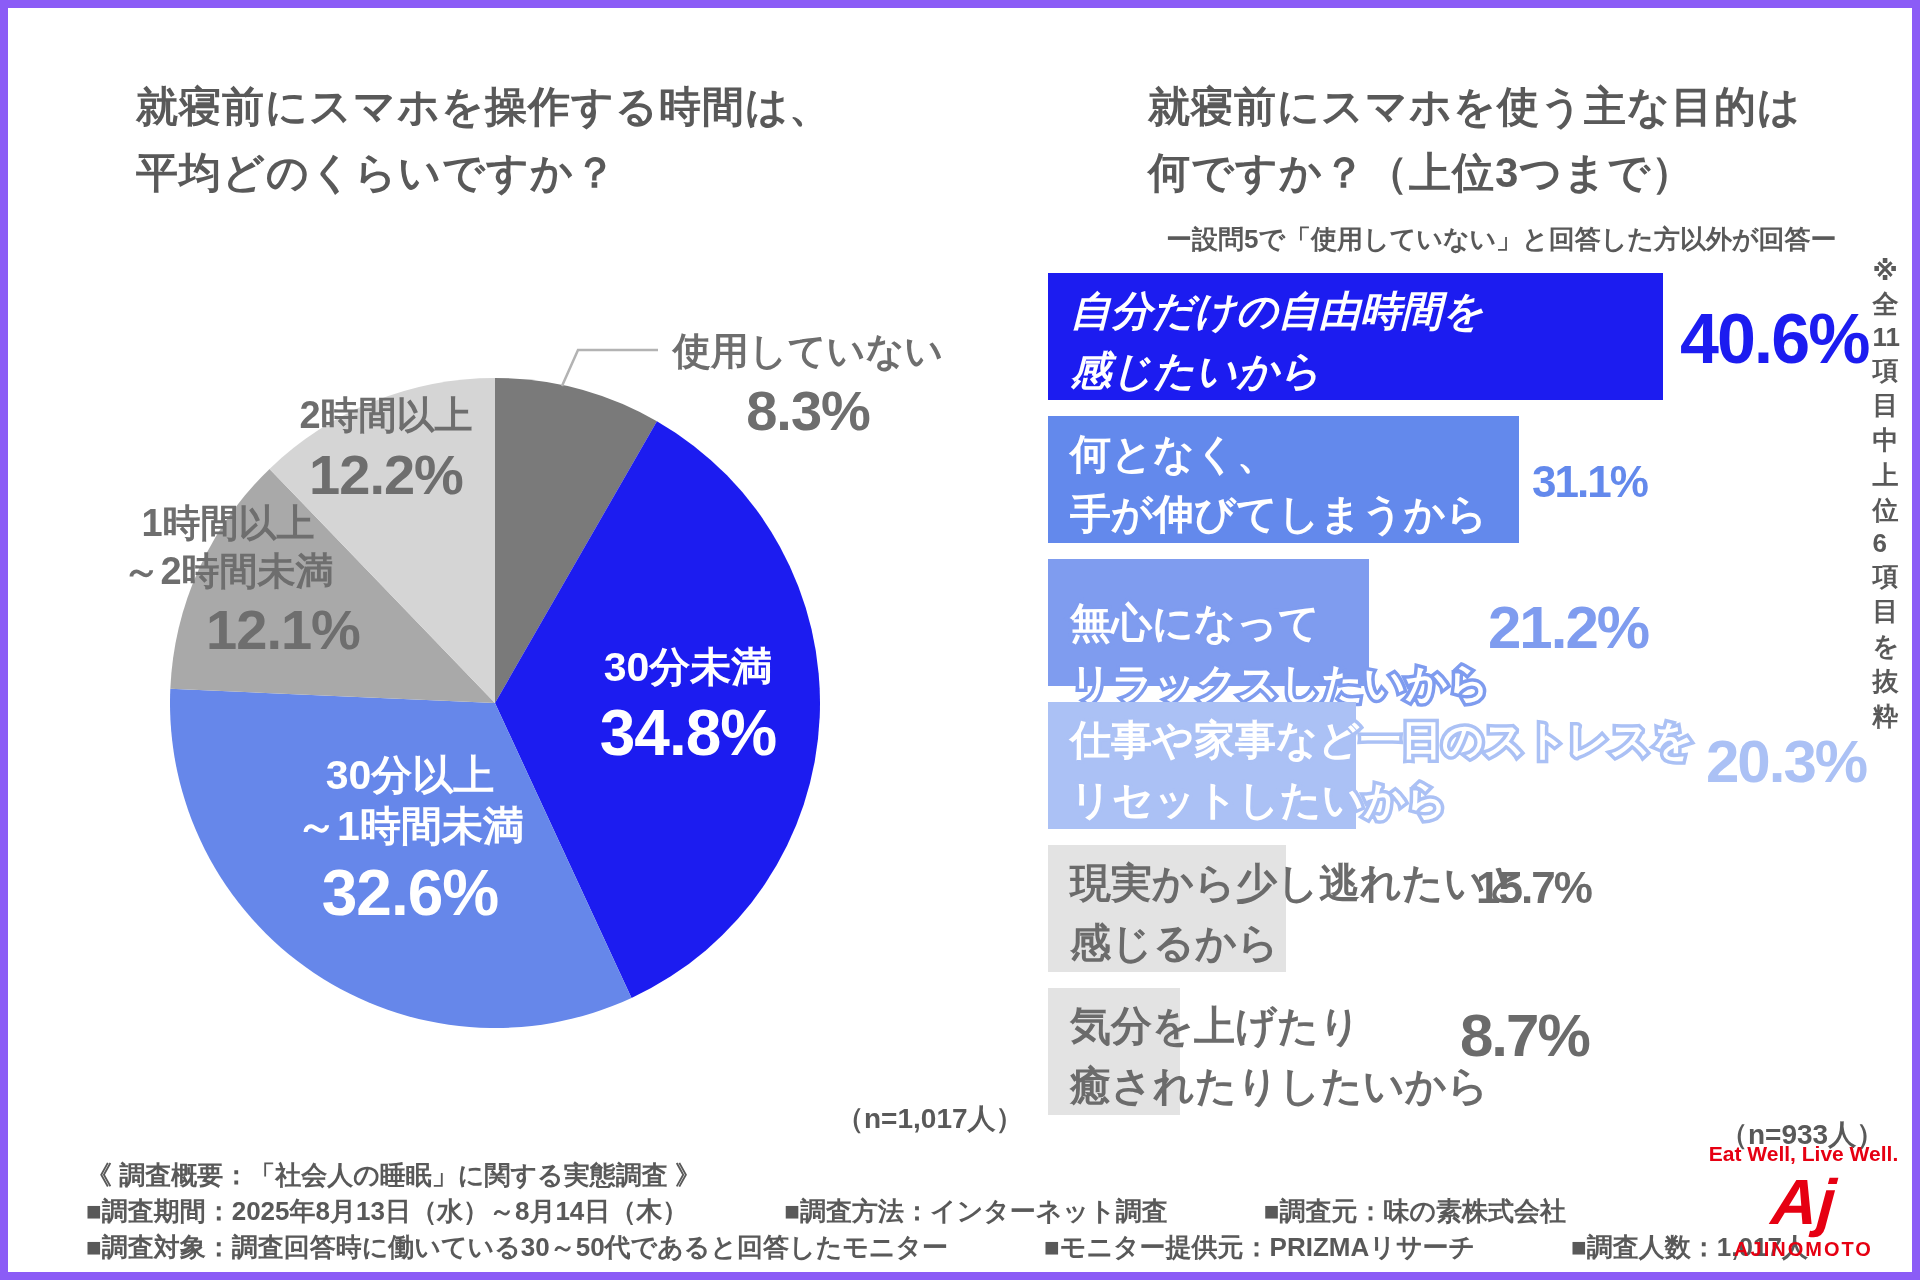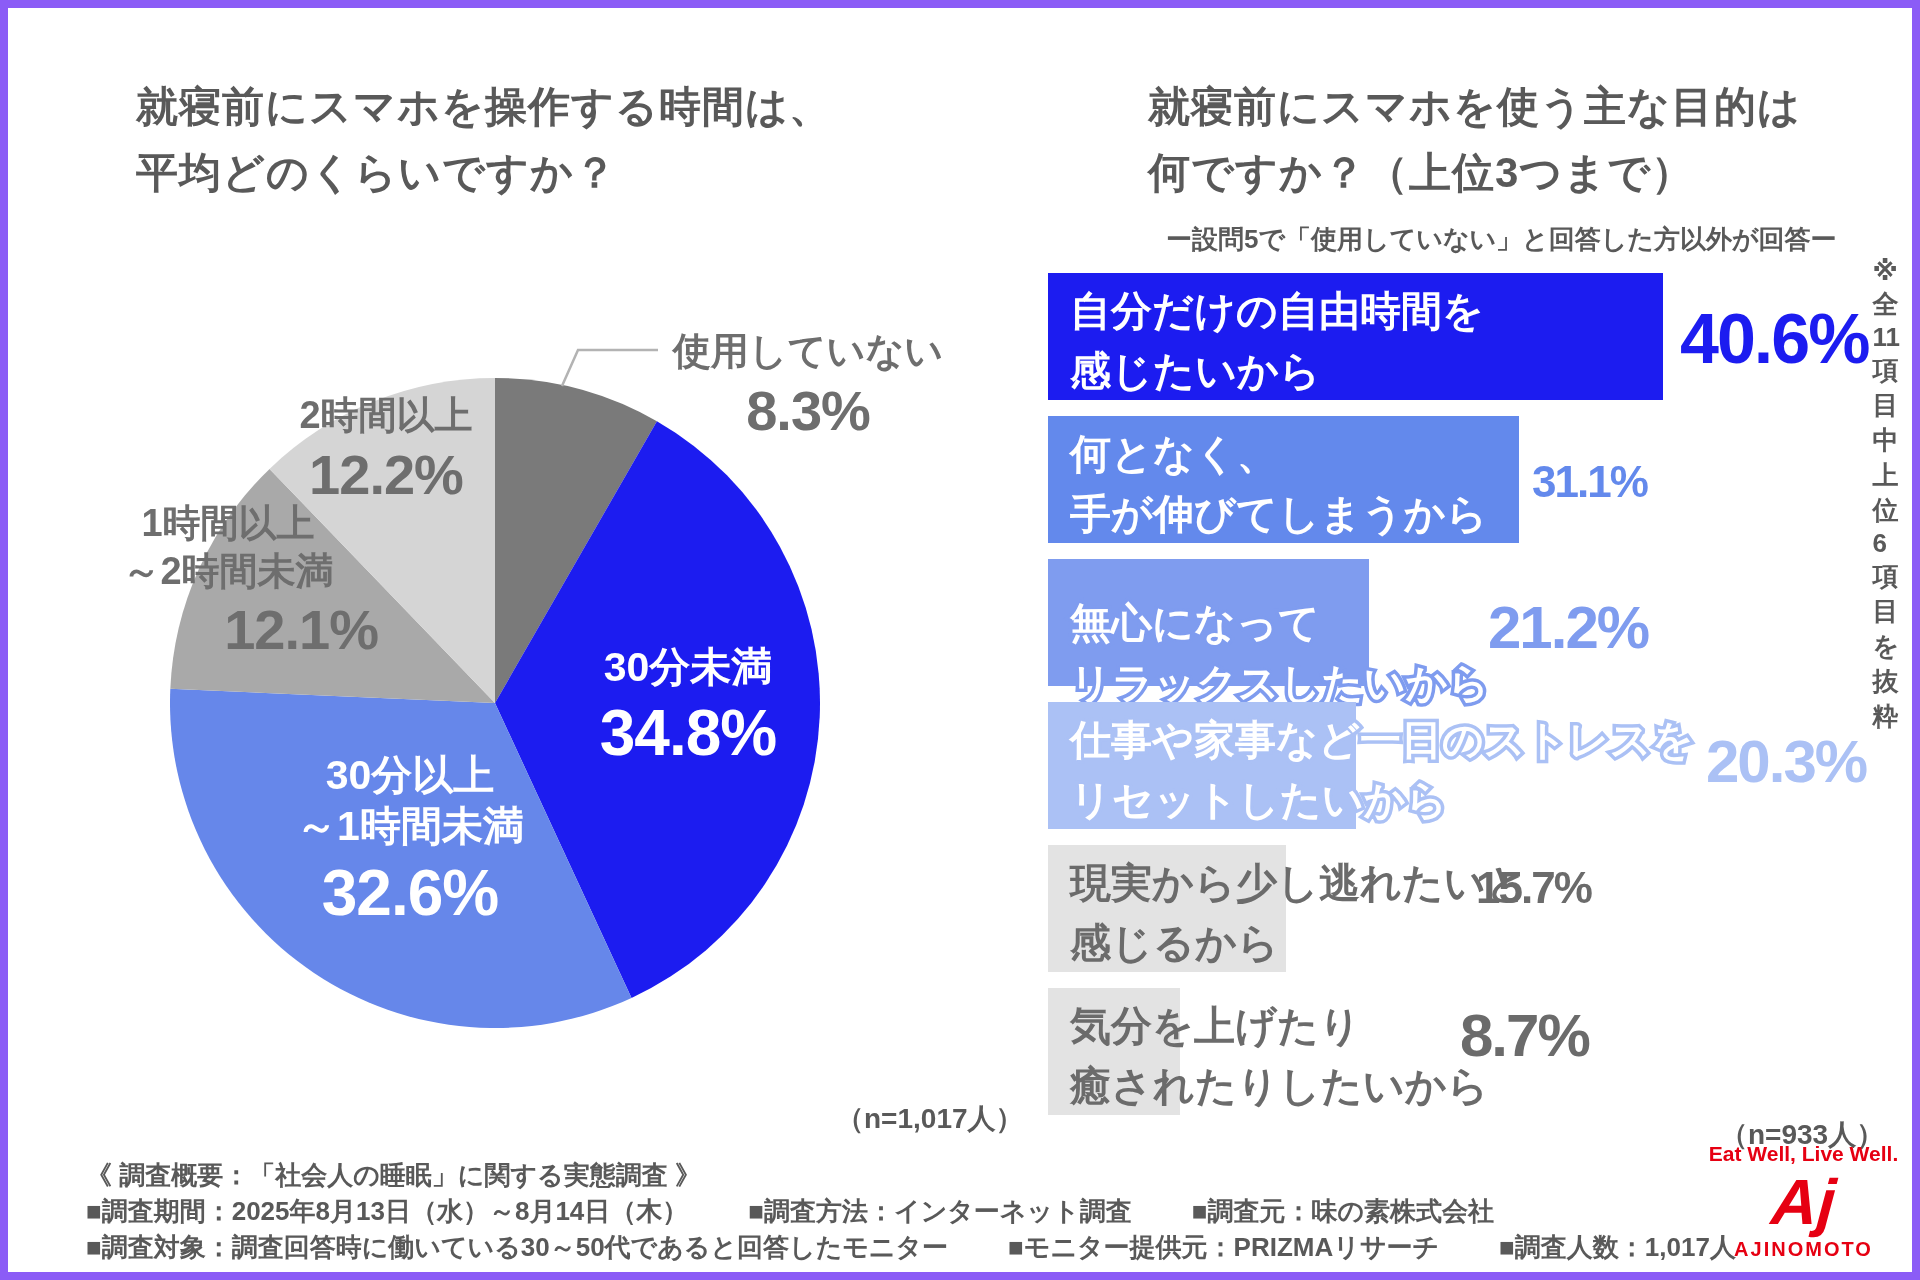--- a/index.html
+++ b/index.html
@@ -23,21 +23,21 @@
   .pl.white .pct{font-size:64px;}
   
   .bar{position:absolute;left:1040px;height:127px;}
   .bar-label{position:absolute;white-space:nowrap;font-weight:900;font-size:41px;line-height:60px;padding:8px 0 0 22px;}
   .bar-label.solid-white{color:#ffffff;}
   .bar-label.outline-white{color:#ffffff;paint-order:stroke fill;}
   .bar-label.solid-gray{color:#6b6b6b;}
   .bar-pct{position:absolute;font-weight:900;line-height:1;letter-spacing:-2px;}
   
   .foot{font-size:26px;font-weight:800;color:#595959;white-space:nowrap;}
-  .foot-row{display:flex;gap:60px;}
+  .foot-row{display:flex;gap:96px;}
   
   .logo{position:absolute;left:1688px;top:1134px;width:215px;text-align:center;color:#e60012;}
   .logo .tagline{font-size:21px;font-weight:900;letter-spacing:0px;}
   .logo .mark{font-size:64px;font-weight:900;font-style:italic;line-height:72px;transform:skewX(-4deg);}
   .logo .brand{font-size:20px;font-weight:900;letter-spacing:2px;}
 </style>
 </head>
 <body>
 
 <div id="page">
@@ -71,40 +71,40 @@
 
   <div class="pl white" style="left:262px;top:742px;width:280px;">
     <div class="l1">30分以上</div>
     <div class="l1">～1時間未満</div>
     <div class="pct">32.6%</div>
   </div>
 
   <div class="pl" style="left:70px;top:492px;width:300px;">
     <div class="l1">1時間以上</div>
     <div class="l1">～2時間未満</div>
-    <div class="pct" style="padding-left:110px;text-align:right;">12.1%</div>
+    <div class="pct" style="padding-left:110px;">12.1%</div>
   </div>
 
   <div class="pl" style="left:258px;top:384px;width:240px;">
     <div class="l1">2時間以上</div>
     <div class="pct">12.2%</div>
   </div>
 
   <div class="abs n-label" style="left:828px;top:1092px;">（n=1,017人）</div>
 
   <div class="abs chart-title" style="left:1140px;top:66px;">
     <div>就寝前にスマホを使う主な目的は</div>
     <div>何ですか？（上位3つまで）</div>
   </div>
   <div class="abs subtitle" style="left:1158px;top:214px;">ー設問5で「使用していない」と回答した方以外が回答ー</div>
   <div class="abs note" style="left:1892px;top:248px;transform:translateX(-100%);">※全11項目中上位6項目を抜粋</div>
 
   <div id="bars-layer">
       <div class="bar" style="top: 265px; width: 615px; height: 127px; background: rgb(28, 28, 240);"></div>
-      <div class="bar-label solid-white" style="left: 1040px; top: 265px;">
+      <div class="bar-label solid-white" style="left: 1040px; top: 265px; font-style: italic;">
         <div>自分だけの自由時間を</div>
         <div>感じたいから</div>
       </div>
       <div class="bar-pct" style="left: 1672px; top: 296px; font-size: 70px; color: rgb(28, 28, 240);">40.6%</div>
       <div class="bar" style="top: 408px; width: 471px; height: 127px; background: rgb(99, 137, 236);"></div>
       <div class="bar-label solid-white" style="left: 1040px; top: 408px;">
         <div>何となく、</div>
         <div>手が伸びてしまうから</div>
       </div>
       <div class="bar-pct" style="left: 1524px; top: 452px; font-size: 44px; color: rgb(99, 137, 236);">31.1%</div>

